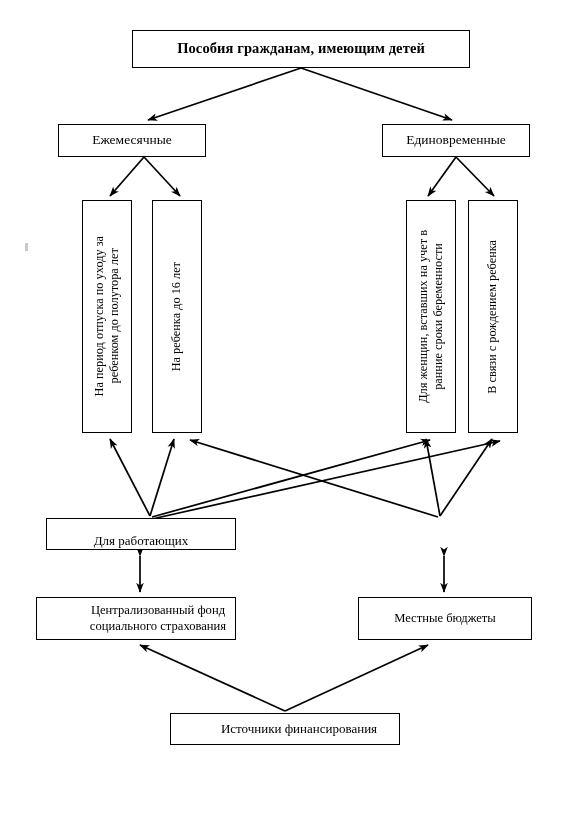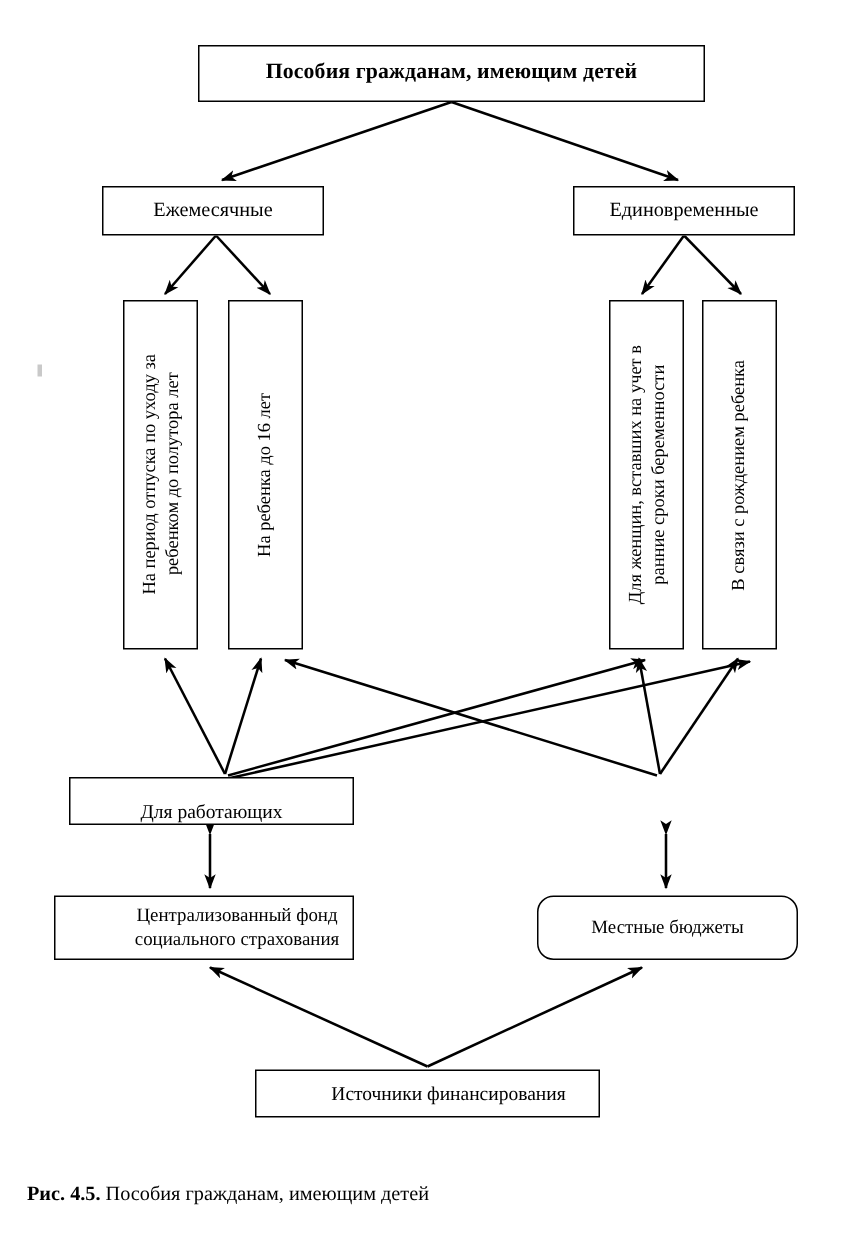--- a/index.html
+++ b/index.html
@@ -57,30 +57,30 @@
     padding: 6px 2px;
     white-space: pre-line;
   }
   .vlabel {
     display: block;
     text-align: center;
   }
 
   
   #n-title      { left: 132px; top: 30px;  width: 338px; height: 38px; }
-  #n-monthly    { left: 68px;  top: 124px; width: 148px; height: 33px; }
+  #n-monthly    { left: 58px;  top: 124px; width: 148px; height: 33px; }
   #n-lump       { left: 382px; top: 124px; width: 148px; height: 33px; }
   #n-leave      { left: 82px;  top: 200px; width: 50px;  height: 233px; }
   #n-child16    { left: 152px; top: 200px; width: 50px;  height: 233px; }
   #n-pregnancy  { left: 406px; top: 200px; width: 50px;  height: 233px; }
   #n-birth      { left: 468px; top: 200px; width: 50px;  height: 233px; }
   #n-working    { left: 46px;  top: 518px; width: 190px; height: 32px; align-items: flex-end; }
   #n-nonworking { left: 358px; top: 518px; width: 174px; height: 32px; }
   #n-fund       { left: 36px;  top: 597px; width: 200px; height: 43px; padding-left: 44px; }
-  #n-budgets    { left: 358px; top: 597px; width: 174px; height: 43px; border-radius: 11px; }
+  #n-budgets    { left: 358px; top: 597px; width: 174px; height: 43px; }
   #n-sources    { left: 170px; top: 713px; width: 230px; height: 32px; padding-left: 28px; }
 
   #fig-caption {
     position: absolute;
     left: 18px;
     top: 788px;
     font-size: 13.5px;
     white-space: nowrap;
   }
   #fig-caption .cap-num { font-weight: bold; }
@@ -177,17 +177,14 @@
   </div>
 
   <div class="node node-lvl5" id="n-budgets">
     <span>Местные бюджеты</span>
   </div>
 
   <div class="node node-lvl6" id="n-sources">
     <span>Источники финансирования</span>
   </div>
 
-  <div id="fig-caption">
-    <span class="cap-num">Рис. 4.5.</span><span> Пособия гражданам, имеющим детей</span>
-  </div>
 
 </div>
 
 </body></html>

